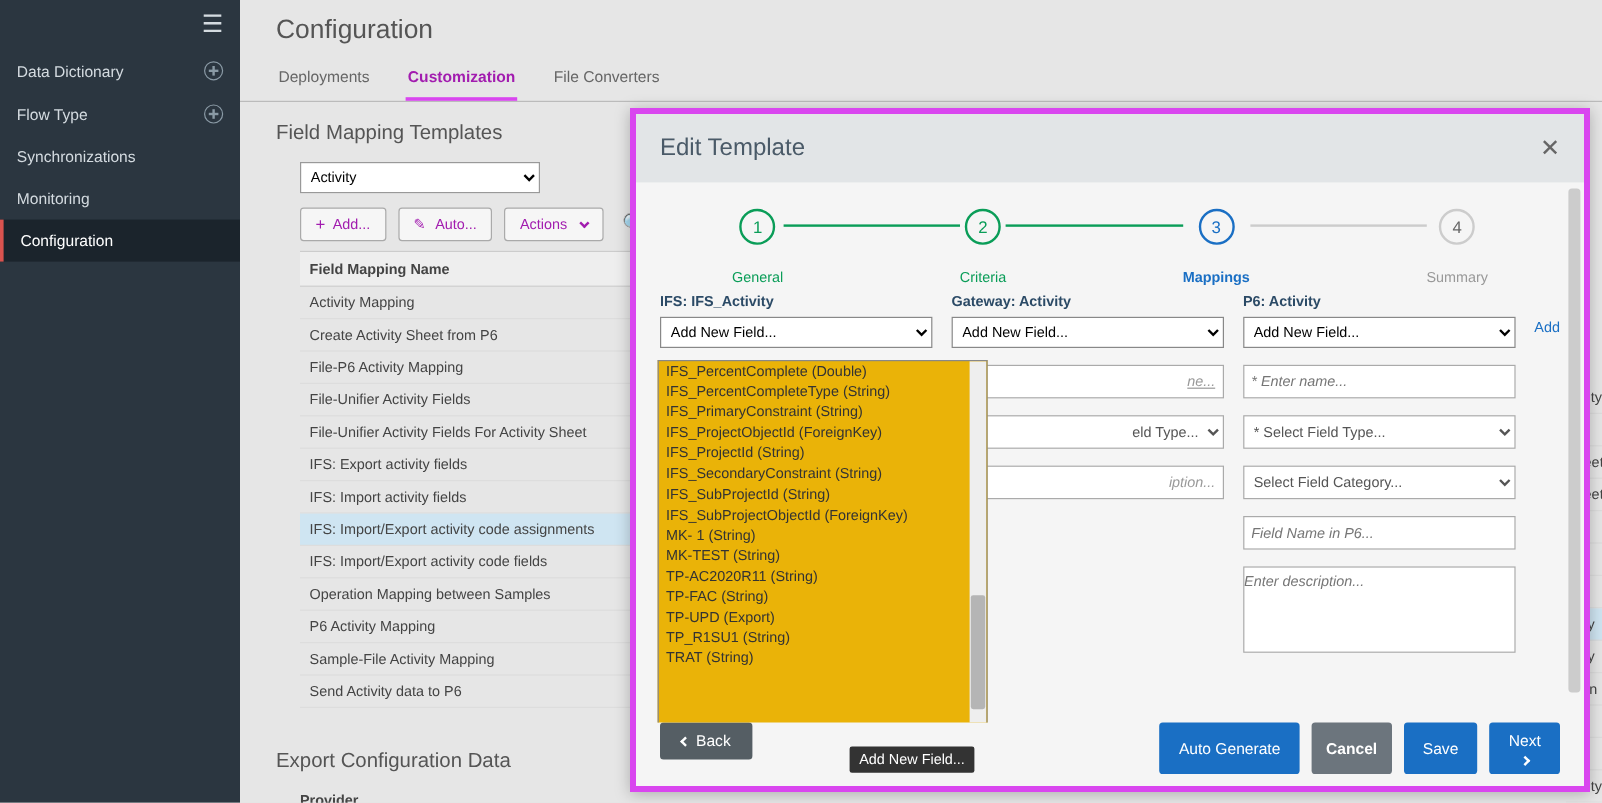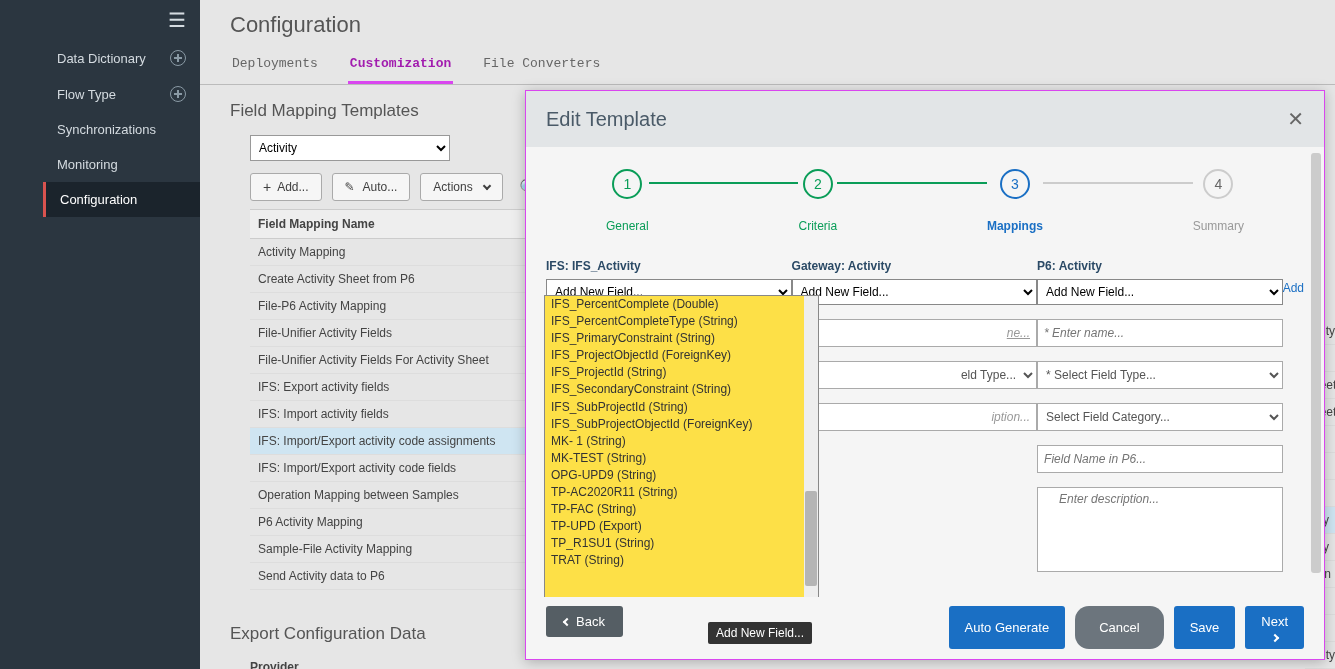--- a/index.html
+++ b/index.html
@@ -1,88 +1,88 @@
 <!DOCTYPE html>
 <html><head>
 <meta charset="utf-8">
 <style>
 * { box-sizing: border-box; margin: 0; padding: 0; font-family: Arial, Helvetica, sans-serif; }
 body { background: #e0e0e0; width: 1335px; height: 669px; overflow: hidden; position: relative; }
 
 
 .sidebar { position: absolute; left: 0; top: 0; width: 200px; height: 669px; background: #2b3640; color: #d4dbe0; }
 .hamburger { text-align: right; padding: 8px 14px; font-size: 20px; cursor: pointer; }
-.nav-item { padding: 10px 14px; font-size: 13px; display: flex; justify-content: space-between; align-items: center; cursor: pointer; margin-left: 43px; }
+.nav-item { padding: 10px 14px; font-size: 13px; display: flex; justify-content: space-between; align-items: center; cursor: pointer; }
 .nav-item.active { background: #1b242c; border-left: 3px solid #d9534f; color: #fff; }
 .plus-circle { width: 16px; height: 16px; border: 1.5px solid #8a9aa5; border-radius: 50%; position: relative; }
 .plus-circle::before, .plus-circle::after { content:''; position:absolute; background:#8a9aa5; }
 .plus-circle::before { width:8px; height:1.5px; top:6px; left:3px; }
 .plus-circle::after { width:1.5px; height:8px; top:3px; left:6px; }
 
 
 .main { position: absolute; left: 200px; top: 0; width: 1135px; height: 669px; background: #e6e6e6; }
 .page-title { font-size: 22px; color: #555; padding: 12px 30px 8px; }
 .tabs { border-bottom: 1px solid #bbb; padding: 0 30px; display:flex; gap: 28px; }
-.tab { padding: 10px 2px; font-size: 13px; color: #666; cursor:pointer;font-family:Liberation Mono, monospace; }
+.tab { padding: 10px 2px; font-size: 13px; color: #666; cursor:pointer; }
 .tab.active { color: #a21caf; border-bottom: 3px solid #d946ef; font-weight: bold; }
 
 .section-title { font-size: 17px; color: #555; padding: 16px 30px 8px; }
 
 .controls { padding: 6px 50px; display:flex; gap:8px; align-items:center; }
 .select-activity { width: 200px; height: 26px; border:1px solid #999; font-size:12px; padding:2px 4px; background:#fff; }
-.btn-small { height: 28px; border:1px solid #aaa; background:#f6f6f6; color:#404040; font-size:12px; padding:0 12px; border-radius:3px; cursor:pointer; display:inline-flex; align-items:center; gap:4px; }
+.btn-small { height: 28px; border:1px solid #aaa; background:#f6f6f6; color:#a21caf; font-size:12px; padding:0 12px; border-radius:3px; cursor:pointer; display:inline-flex; align-items:center; gap:4px; }
 .btn-row { padding: 6px 50px; display:flex; gap:10px; align-items:center; }
 .search-icon { font-size:16px; color:#777; margin-left:6px; cursor:pointer; }
 
 .table-head { margin: 2px 50px 0; border-top:1px solid #ccc; border-bottom:1px solid #ccc; background:#eee; padding:7px 8px; font-size:12px; color:#444; font-weight:bold; }
 .table-body { margin: 0 50px; }
 .table-row { border-bottom:1px solid #ddd; padding:6px 8px; font-size:12px; color:#444; cursor:pointer; }
 .table-row.selected { background:#cfe5f2; }
 
 
 .bg-rows { position:absolute; left:1305px; top:318px; font-size:12px; color:#444; width:30px; overflow:hidden;}
 .bg-row { padding:6px 0; border-bottom:1px solid #ddd; white-space:nowrap; }
 .bg-row.selected { background:#cfe5f2; }
 
 
-.modal { position:absolute; left:525px; top:90px; width:800px; height:570px; background:#f5f5f5; border:1px solid #d946ef; box-shadow:0 2px 12px rgba(0,0,0,0.25); z-index:50; }
+.modal { position:absolute; left:525px; top:90px; width:800px; height:570px; background:#f5f5f5; border:5px solid #d946ef; box-shadow:0 2px 12px rgba(0,0,0,0.25); z-index:50; }
 .modal-header { background:#e2e5e7; padding:16px 20px; display:flex; justify-content:space-between; align-items:center; }
 .modal-title { font-size:20px; color:#4a5a68; }
 .modal-close { font-size:20px; color:#666; cursor:pointer; }
 .modal-body { padding: 14px 20px; position:relative; height: 450px; overflow:hidden; }
 .modal-foot { position:absolute; bottom:0; left:0; right:0; padding:10px 20px; display:flex; justify-content:flex-end; gap:10px; }
 .btn-primary { background:#1a6fc4; color:#fff; border:none; padding:8px 16px; font-size:13px; border-radius:3px; cursor:pointer; }
-.btn-secondary { background:#6c757d; color:#fff; border:none; padding:8px 24px; font-size:13px; border-radius:14px; cursor:pointer; }
+.btn-secondary { background:#6c757d; color:#fff; border:none; padding:8px 12px; font-size:13px; border-radius:3px; cursor:pointer;font-weight:bold; }
 .btn-back { background:#555e64; color:#fff; border:none; padding:8px 18px; font-size:13px; border-radius:3px; cursor:pointer; display:inline-flex; align-items:center; gap:6px;}
 .btn-next { display:inline-flex; align-items:center; gap:6px;flex-direction:column; }
 
 
 .stepper { display:flex; align-items:center; justify-content:space-between; padding: 8px 60px 4px; position:relative; }
 .step { display:flex; flex-direction:column; align-items:center; z-index:2; }
 .step-circle { width:30px; height:30px; border-radius:50%; border:2px solid #ccc; display:flex; align-items:center; justify-content:center; font-size:14px; color:#666; background:#f5f5f5; }
 .step.done .step-circle { border-color:#0a9d58; color:#0a9d58; }
 .step.current .step-circle { border-color:#1a6fc4; color:#1a6fc4; border-width:2px; }
 .step-label { font-size:12px; margin-top:20px; color:#999; }
 .step.done .step-label { color:#0a9d58; }
 .step.current .step-label { color:#1a6fc4; font-weight:bold; }
 .step-line { flex:1; height:2px; background:#0a9d58; margin-top:-36px; }
 .step-line.gray { background:#ccc; }
 
 
-.cols { display:flex; margin-top:22px; }
+.cols { display:flex; gap:16px; margin-top:2px;justify-content:flex-end; }
 .col { flex:1; }
 .col-label { font-size:12px; font-weight:bold; color:#2b4a66; margin-bottom:6px; }
 .field-select { width:100%; height:26px; border:1px solid #888; background:#fff; font-size:12px; padding:2px 4px; }
 .add-link { color:#1a6fc4; font-size:12px; cursor:pointer; padding-top:22px; }
 .stub-input { width:100%; height:28px; border:1px solid #aaa; background:#fff; font-size:12px; color:#999; font-style:italic; padding:4px 6px; margin-top:14px; }
 .stub-select { width:100%; height:28px; border:1px solid #aaa; background:#fff; font-size:12px; color:#555; padding:4px 4px; margin-top:14px; }
-.stub-area { width:100%; height:85px; border:1px solid #aaa; background:#fff; font-size:12px; color:#999; font-style:italic; padding:4px 21px; margin-top:14px; resize:none; }
-
-
-.dropdown-panel { position:absolute; left:18px; top:148px; width:275px; height:364px; background:#fde047; border:1px solid #888; z-index:60; overflow:hidden; }
+.stub-area { width:100%; height:72px; border:1px solid #aaa; background:#fff; font-size:12px; color:#999; font-style:italic; padding:4px 0; margin-top:14px; resize:none; }
+
+
+.dropdown-panel { position:absolute; left:18px; top:148px; width:275px; height:364px; background:#eab308; border:1px solid #888; z-index:60; overflow:hidden; }
 .dd-scroll { position:absolute; right:0; top:0; width:14px; height:100%; background:#eee; }
 .dd-thumb { position:absolute; right:1px; width:12px; background:#b5b5b5; border-radius:2px; top:195px; height:95px; }
 .dd-item { font-size:12px; color:#333; padding:1px 6px; line-height:15.1px; white-space:nowrap; overflow:hidden; }
 
 
 .tooltip { position:absolute; left:708px; top:622px; background:#333; color:#fff; font-size:12px; padding:4px 8px; border-radius:2px; z-index:70; }
 
 
 .modal-vscroll { position:absolute; right:3px; top:62px; width:10px; height:440px; }
 .modal-vthumb { width:10px; height:420px; background:#ccc; border-radius:3px; }
@@ -247,21 +247,20 @@
           <div class="dd-item">IFS_PercentComplete (Double)</div>
           <div class="dd-item">IFS_PercentCompleteType (String)</div>
           <div class="dd-item">IFS_PrimaryConstraint (String)</div>
           <div class="dd-item">IFS_ProjectObjectId (ForeignKey)</div>
           <div class="dd-item">IFS_ProjectId (String)</div>
           <div class="dd-item">IFS_SecondaryConstraint (String)</div>
           <div class="dd-item">IFS_SubProjectId (String)</div>
           <div class="dd-item">IFS_SubProjectObjectId (ForeignKey)</div>
           <div class="dd-item">MK- 1 (String)</div>
           <div class="dd-item">MK-TEST (String)</div>
-          <div class="dd-item">OPG-UPD9 (String)</div>
           <div class="dd-item">TP-AC2020R11 (String)</div>
           <div class="dd-item">TP-FAC (String)</div>
           <div class="dd-item">TP-UPD (Export)</div>
           <div class="dd-item">TP_R1SU1 (String)</div>
           <div class="dd-item">TRAT (String)</div>
         </div>
       <div class="dd-scroll">
           <div class="dd-thumb"></div>
         </div>
     </div>

